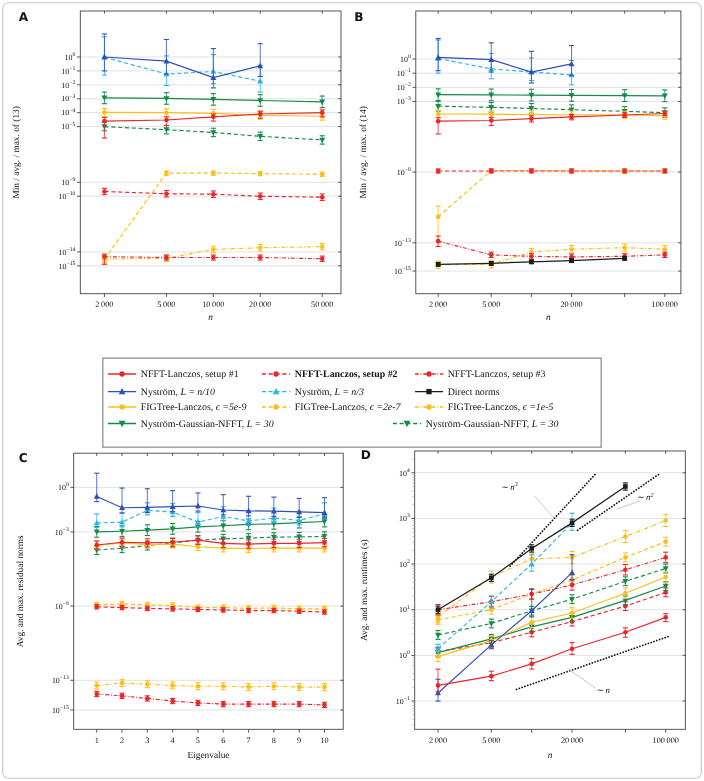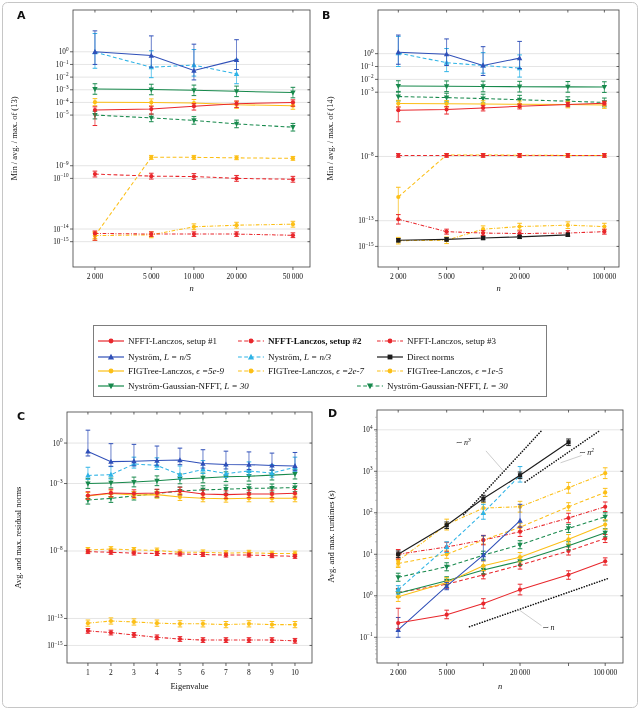--- a/index.html
+++ b/index.html
@@ -1,21 +1,21 @@
 <!DOCTYPE html>
 <html><head>
 <meta charset="utf-8">
 <style>
   html,body{margin:0;padding:0;background:#ffffff;}
   #figure{position:relative;width:640px;height:710px;background:#fff;overflow:hidden;
           font-family:"Liberation Serif", serif;}
   #charts{position:absolute;left:0;top:0;}
   .panel-letter{position:absolute;font-family:"DejaVu Sans", sans-serif;font-weight:bold;
                 font-size:11px;color:#111;}
-  #legend{position:absolute;left:93px;top:325px;width:454px;height:72px;background:#fff;
+  #legend{position:absolute;left:93px;top:325px;width:454px;height:82px;background:#fff;
           border:1px solid #7d7d7d;box-sizing:border-box;}
   .lg-entry{position:absolute;white-space:nowrap;height:12px;}
   .lg-entry svg{vertical-align:-2px;}
   .lg-label{font-size:9px;color:#111;margin-left:4px;}
   .lg-math{font-style:italic;}
 </style>
 </head>
 <body>
 
 <div id="figure">
@@ -1507,21 +1507,21 @@
           <line x1="0" x2="26" y1="5" y2="5" stroke="#e8272c" stroke-width="1.2" stroke-dasharray="3.8 2.4"></line>
           <circle cx="13" cy="5" r="2.415" fill="#e8272c"></circle>
         </svg><span class="lg-label">NFFT-Lanczos, setup #2</span></span>
       <span class="lg-entry" style="left: 283px; top: 4px;"><svg width="26" height="10">
           <line x1="0" x2="26" y1="5" y2="5" stroke="#e8272c" stroke-width="1.2" stroke-dasharray="3.6 1.6 0.9 1.6"></line>
           <circle cx="13" cy="5" r="2.415" fill="#e8272c"></circle>
         </svg><span class="lg-label">NFFT-Lanczos, setup #3</span></span>
       <span class="lg-entry" style="left: 4px; top: 19.5px;"><svg width="26" height="10">
           <line x1="0" x2="26" y1="5" y2="5" stroke="#2f4fb8" stroke-width="1.2"></line>
           <path d="M13,1.6650000000000005 L16.105,7.415 L9.895,7.415 Z" fill="#2f4fb8"></path>
-        </svg><span class="lg-label">Nyström, <span class="lg-math">L = n/5</span></span></span>
+        </svg><span class="lg-label">Nyström, <span class="lg-math">L = n/10</span></span></span>
       <span class="lg-entry" style="left: 144px; top: 19.5px;"><svg width="26" height="10">
           <line x1="0" x2="26" y1="5" y2="5" stroke="#2eb3e6" stroke-width="1.2" stroke-dasharray="3.8 2.4"></line>
           <path d="M13,1.6650000000000005 L16.105,7.415 L9.895,7.415 Z" fill="#2eb3e6"></path>
         </svg><span class="lg-label">Nyström, <span class="lg-math">L = n/3</span></span></span>
       <span class="lg-entry" style="left: 283px; top: 19.5px;"><svg width="26" height="10">
           <line x1="0" x2="26" y1="5" y2="5" stroke="#1c1c1c" stroke-width="1.2"></line>
           <rect x="10.585" y="2.585" width="4.83" height="4.83" fill="#1c1c1c"></rect>
         </svg><span class="lg-label">Direct norms</span></span>
       <span class="lg-entry" style="left: 4px; top: 34px;"><svg width="26" height="10">
           <line x1="0" x2="26" y1="5" y2="5" stroke="#fcbf17" stroke-width="1.2"></line>

